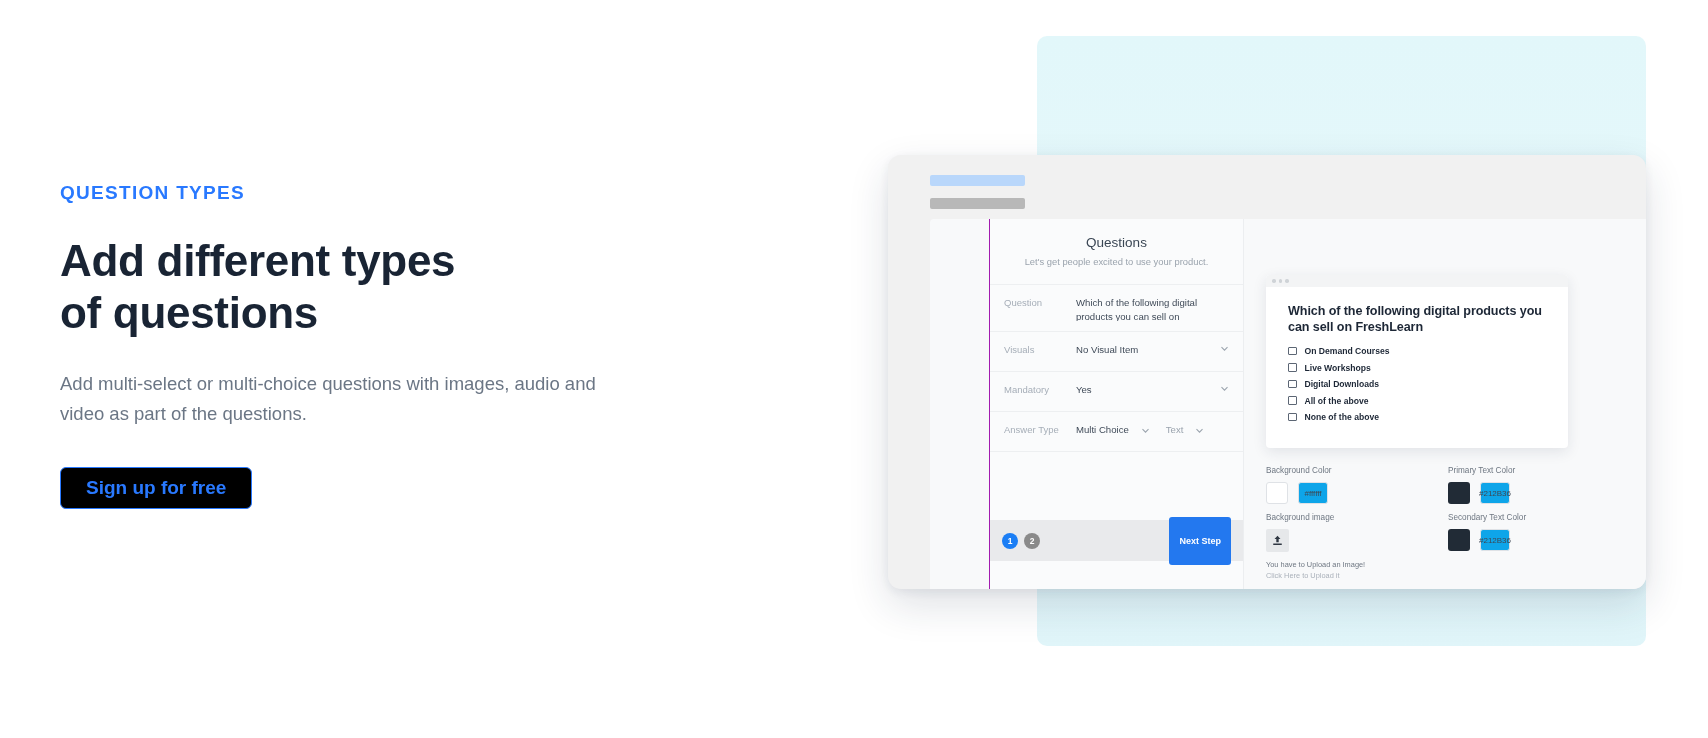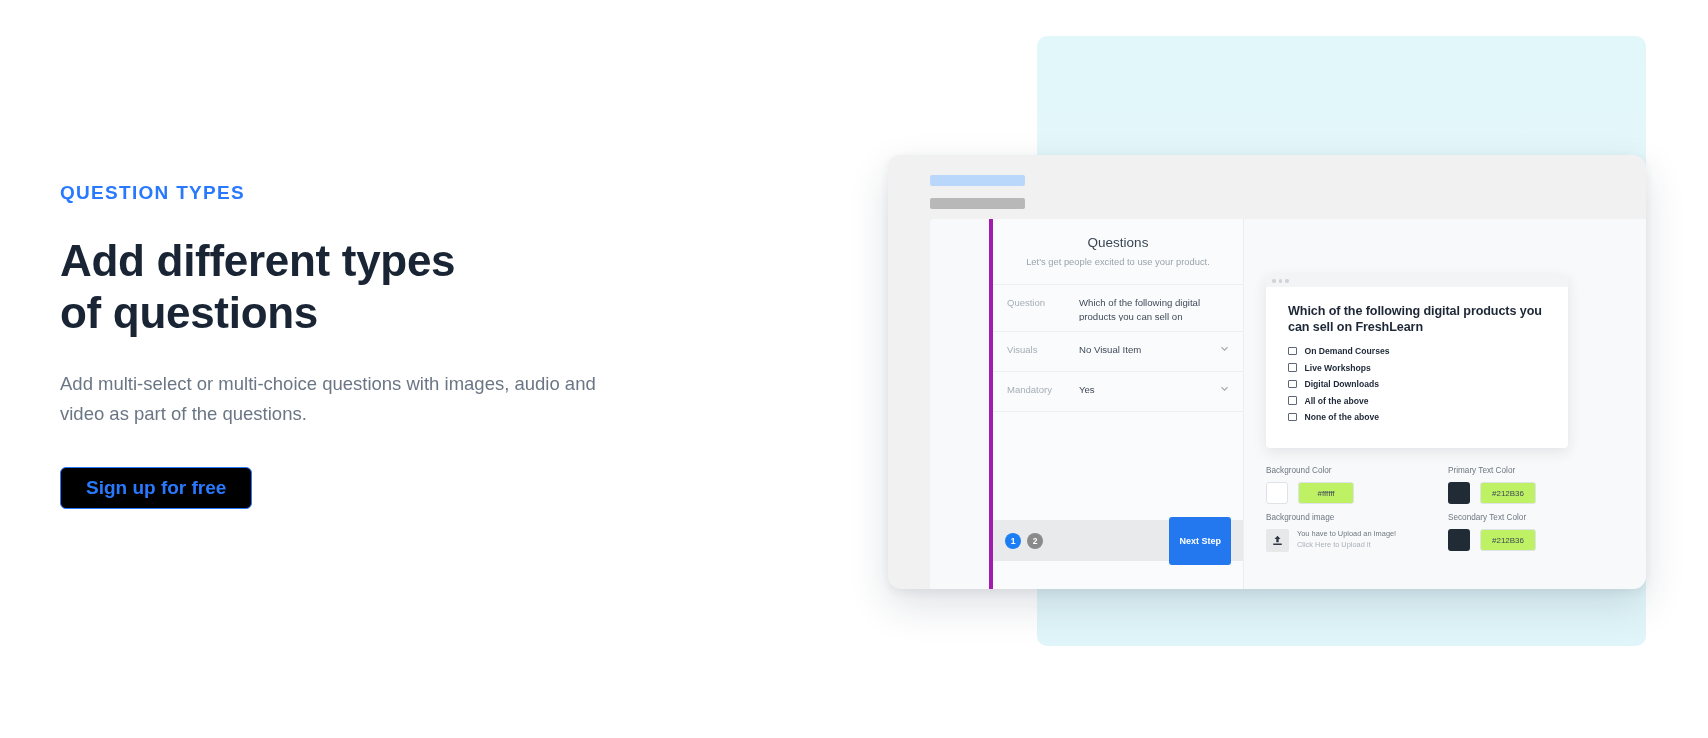--- a/index.html
+++ b/index.html
@@ -108,21 +108,21 @@
   }
 
   
   .form-col {
     position: absolute;
     left: 59px;
     top: 0;
     width: 255px;
     height: 100%;
     background: #fafbfc;
-    border-left: 4px solid #a21caf;
+    border-left: 1px solid #a21caf;
     border-right: 1px solid #eceef0;
   }
   .form-title {
     margin-top: 16px;
     text-align: center;
     font-size: 13.5px;
     color: #3a4654;
     font-weight: 400;
   }
   .form-sub {
@@ -270,29 +270,29 @@
     margin-bottom: 7px;
   }
   .swatch-row { display: flex; align-items: center; gap: 10px; margin-bottom: 9px; }
   .swatch {
     width: 22px; height: 22px;
     border-radius: 3px;
   }
   .swatch.white { background: #ffffff; border: 1px solid #dfe2e6; }
   .swatch.dark { background: #212b36; }
   .hexbox {
-    width: 56px;
+    width: 30px;
     height: 22px;
     border: 1px solid #dfe2e6;
     border-radius: 3px;
-    background: #bef264;
+    background: #0ea5e9;
     display: flex; align-items: center; justify-content: center;
     font-size: 8px; color: #3e4854;
   }
-  .upload-row { display: flex; align-items: flex-start; gap: 8px; }
+  .upload-row { display: flex; align-items: flex-start; gap: 8px; flex-direction: column; }
   .upload-icon {
     width: 23px; height: 23px;
     background: #e6e8ea;
     border-radius: 2px;
     display: flex; align-items: center; justify-content: center;
     flex: none;
   }
   .upload-icon svg { width: 13px; height: 13px; color: #2f3742; }
   .upload-txt { font-size: 7.4px; line-height: 1.45; }
   .upload-txt .t1 { color: #6e7782; }
@@ -349,20 +349,43 @@
               <div class="val">
                 <span>Yes</span>
                 <span class="chev">
                   <svg viewBox="0 0 12 12" fill="none" stroke="currentColor" stroke-width="1.4">
                       <path d="M2 4.2 6 8.2 10 4.2"></path>
                     </svg>
                 </span>
               </div>
             </div>
 
+            <div class="frow">
+              <div class="lbl">Answer Type</div>
+              <div class="val">
+                <div class="ans-wrap">
+                  <div class="ans-a">
+                    <span>Multi Choice</span>
+                    <span class="mini-chev">
+                      <svg viewBox="0 0 12 12" fill="none" stroke="currentColor" stroke-width="1.4">
+                          <path d="M2 4.2 6 8.2 10 4.2"></path>
+                        </svg>
+                    </span>
+                  </div>
+                  <div class="ans-b">
+                    <span>Text</span>
+                    <span class="mini-chev">
+                      <svg viewBox="0 0 12 12" fill="none" stroke="currentColor" stroke-width="1.4">
+                          <path d="M2 4.2 6 8.2 10 4.2"></path>
+                        </svg>
+                    </span>
+                  </div>
+                </div>
+              </div>
+            </div>
 
             <div class="rule-bottom"></div>
           </div>
 
           <div class="footbar">
             <div class="dots">
               <div class="dot active">1</div>
               <div class="dot inactive">2</div>
             </div>
             <div class="next-btn">Next Step</div>

